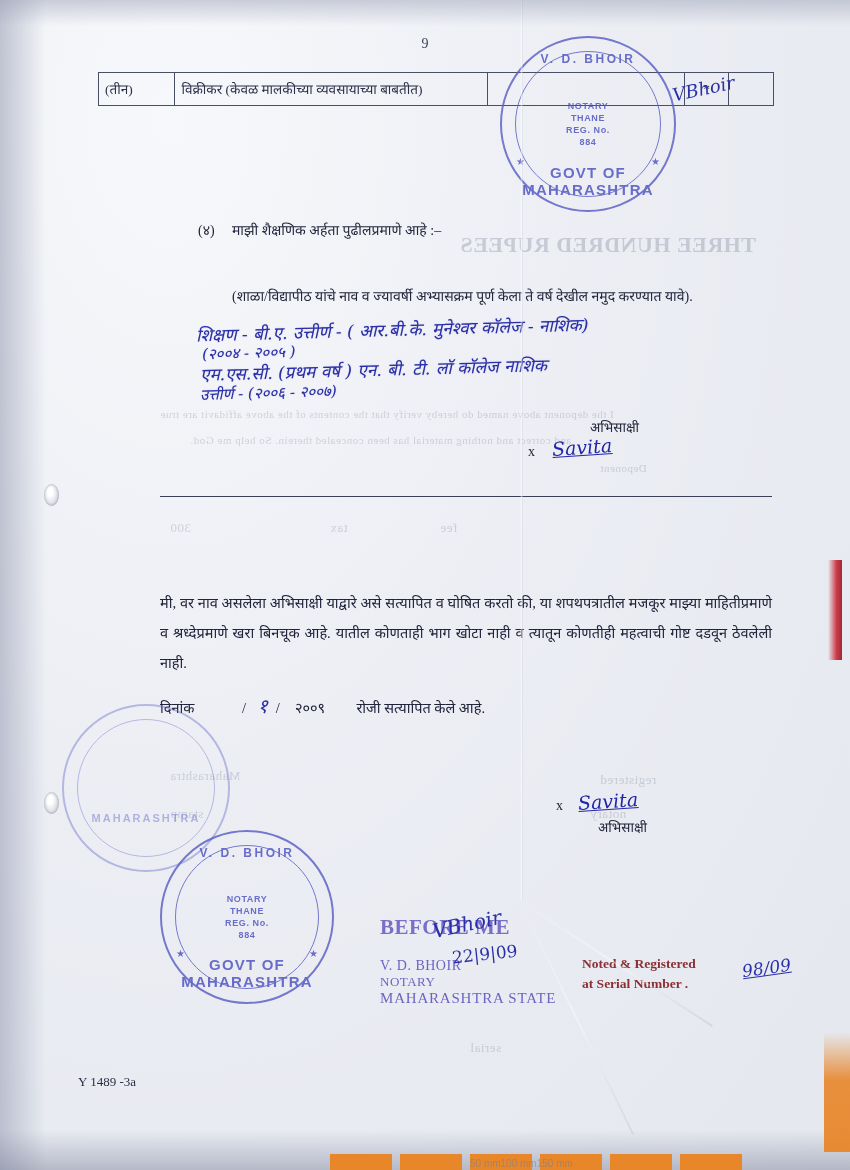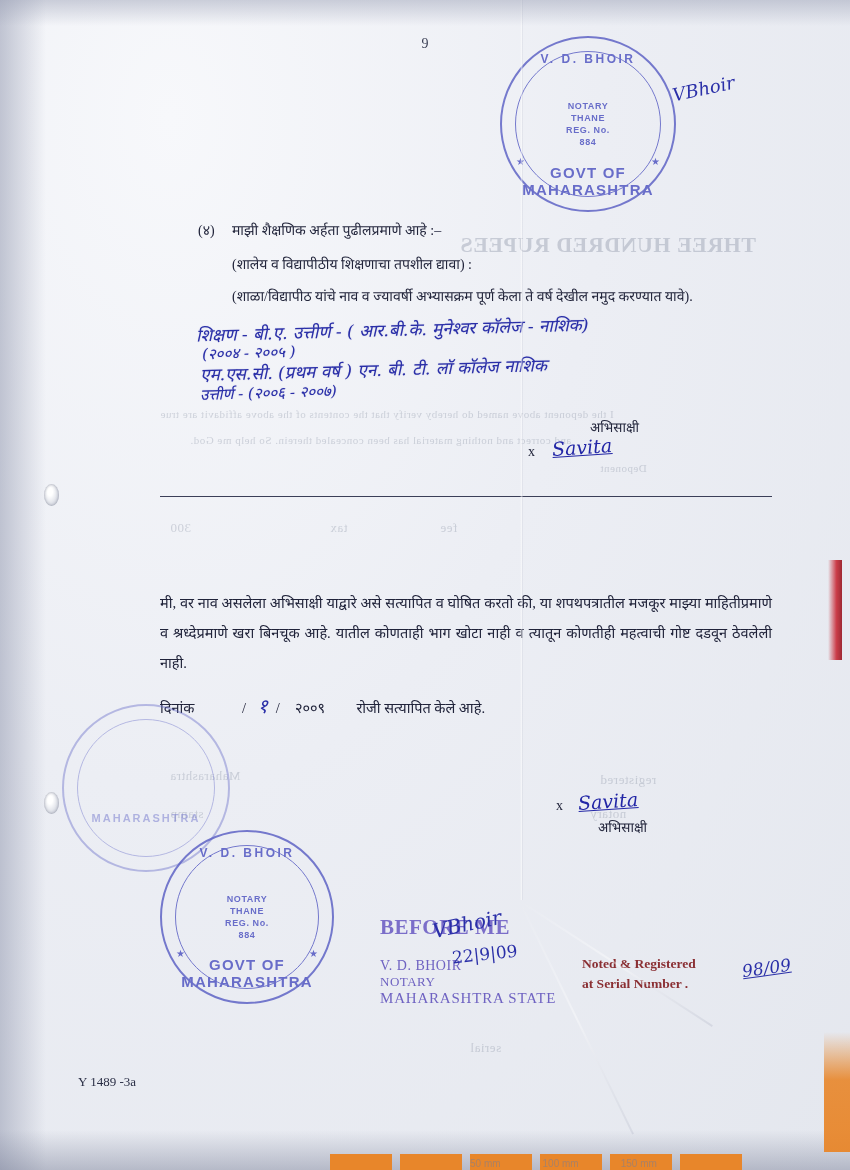--- a/index.html
+++ b/index.html
@@ -191,21 +191,21 @@
   .edge-shadow-t { position: absolute; left: 0; top: 0; width: 850px; height: 26px;
     background: linear-gradient(180deg, rgba(150,156,178,.45), rgba(150,156,178,0)); }
   .edge-shadow-b { position: absolute; left: 0; bottom: 0; width: 850px; height: 40px;
     background: linear-gradient(0deg, rgba(120,126,150,.45), rgba(150,156,178,0)); }
 
   
   .colorbar { position: absolute; bottom: 0; left: 330px; height: 16px; display: flex; }
   .colorbar div { width: 62px; height: 16px; margin-right: 8px; background: #e8862a; }
   .cbtext {
     position: absolute; bottom: 1px; left: 470px; width: 360px;
-    font-size: 10px; color: rgba(120,126,150,.55); display: flex; gap: 42px;
+    font-size: 10px; color: rgba(120,126,150,.55); display: flex; 
     font-family: "Liberation Sans", sans-serif;
   }
   .orangecorner {
     position: absolute; right: 0; bottom: 18px; width: 26px; height: 120px;
     background: linear-gradient(180deg, rgba(232,134,42,0) 0%, rgba(232,134,42,.9) 40%, rgba(232,134,42,.95) 100%);
   }
 </style>
 </head>
 <body>
 
@@ -221,26 +221,32 @@
   <div class="showthrough st-md" style="left:170px; top:768px;">Maharashtra</div>
   <div class="showthrough st-md" style="left:600px; top:772px;">registered</div>
   <div class="showthrough st-md" style="left:170px; top:806px;">stamp</div>
   <div class="showthrough st-md" style="left:590px; top:806px;">notary</div>
   <div class="showthrough st-md" style="left:470px; top:1040px;">serial</div>
 
   <div class="page-num">9</div>
 
   <table class="tbl">
     <tbody>
+      <tr>
+        <td class="c1">(तीन)</td>
+        <td class="c2">विक्रीकर  (केवळ  मालकीच्या  व्यवसायाच्या  बाबतीत)</td>
+        <td class="c3"></td>
+        <td class="c4">*</td>
+        <td class="c5"></td>
+      </tr>
     </tbody>
   </table>
 
   <div class="block l-para" style="left:198px; top:220px;">(४)</div>
   <div class="block l-para" style="left:232px; top:220px;">माझी शैक्षणिक अर्हता पुढीलप्रमाणे आहे :–</div>
-  <div class="block l-para" style="left:232px; top:254px;">(शालेय व विद्यापीठीय शिक्षणाचा तपशील द्यावा) :</div>
   <div class="block l-para" style="left:232px; top:286px;">(शाळा/विद्यापीठ यांचे नाव व ज्यावर्षी अभ्यासक्रम पूर्ण केला ते वर्ष देखील नमुद करण्यात यावे).</div>
 
   <div class="hand h1" style="left:196px; top:318px;">शिक्षण - बी.ए. उत्तीर्ण  - ( आर.बी.के. मुनेश्वर कॉलेज - नाशिक)</div>
   <div class="hand h2" style="left:202px; top:342px;">(२००४ - २००५ )</div>
   <div class="hand h1" style="left:200px; top:358px;">एम.एस.सी. (प्रथम वर्ष )  एन. बी. टी. लॉ कॉलेज नाशिक</div>
   <div class="hand h2" style="left:200px; top:382px;">उत्तीर्ण - (२००६ - २००७)</div>
 
   <div class="label-small" style="left:590px; top:418px;">अभिसाक्षी</div>
   <div class="xmark" style="left:528px; top:444px;">x</div>
   <div class="sig" style="left:552px; top:436px;">Savita</div>

